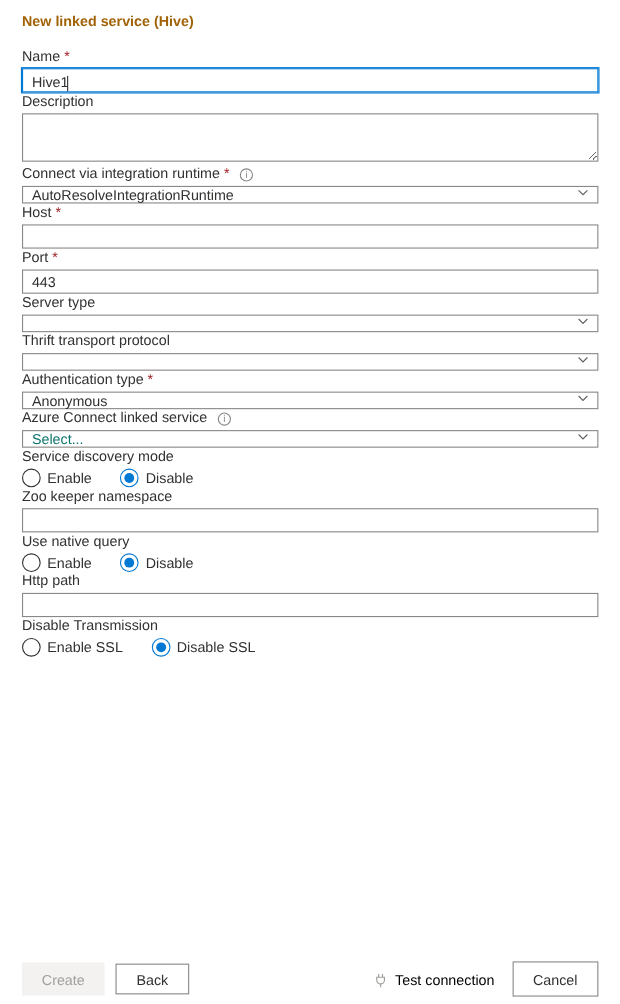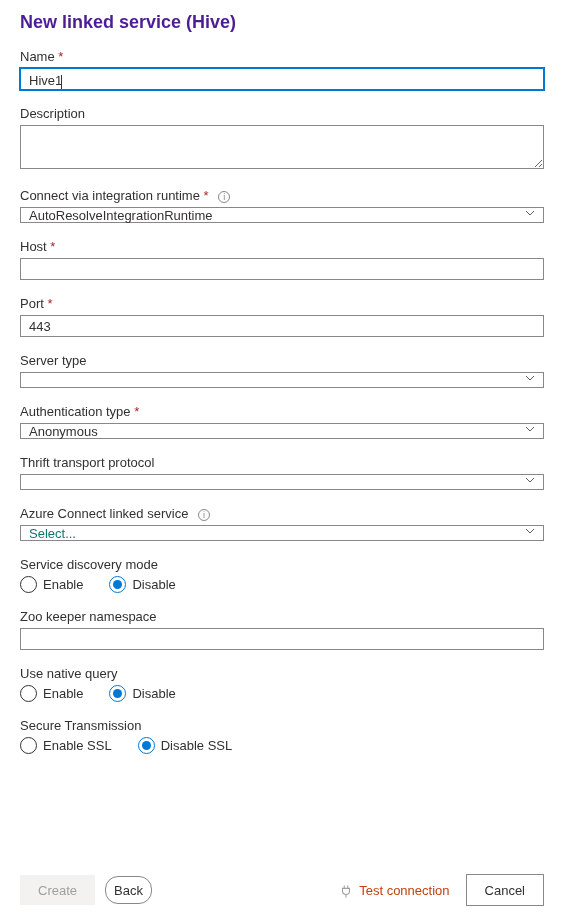--- a/index.html
+++ b/index.html
@@ -15,26 +15,26 @@
     }
     .scroll-area {
       height: 870px;
       overflow-y: scroll;
       padding: 12px 20px 0 20px;
     }
     .scroll-area::-webkit-scrollbar { width: 14px; }
     .scroll-area::-webkit-scrollbar-track { background: #f8f8f8; }
     .scroll-area::-webkit-scrollbar-thumb { background: #c8c8c8; border: 3px solid #f8f8f8; border-radius: 7px; }
     .heading {
-      font-size: 18px;
+      font-size: 13px;
       font-weight: 600;
-      color: #4c1d95;
+      color: #a16207;
       margin-bottom: 16px;
     }
-    .field { margin-bottom: 16px; }
+    .field { }
     .label {
       display: block;
       font-size: 13px;
       color: #323130;
       margin-bottom: 4px;
     }
     .req { color: #a4262c; }
     .info-icon {
       display: inline-block;
       width: 12px; height: 12px;
@@ -111,25 +111,25 @@
       background: #f3f2f1;
       border: none;
       color: #a19f9d;
       cursor: default;
     }
     .btn.back, .btn.cancel {
       background: #fff;
       border: 1px solid #8a8886;
       color: #323130;
     }
-    .btn.back { margin-left: 10px; padding: 0 8px; border-radius: 13px; }
+    .btn.back { margin-left: 10px; padding: 0 18px; }
     .footer-spacer { flex: 1; }
     .test-conn {
       display: flex; align-items: flex-end; gap: 6px;
-      color: #c2410c;
+      color: #000000;
       font-size: 13px;
       margin-right: 16px;
       cursor: default;
     }
     .test-icon svg { display: block; }
     .caret {
       display:inline-block; width:1px; height:14px;
       background:#323130; vertical-align:middle;
       margin-left:-1px;
     }
@@ -190,37 +190,37 @@
       <span class="select-text"></span>
       <span class="chevron">
           <svg width="10" height="6" viewBox="0 0 10 6">
             <path d="M1 1 L5 5 L9 1" stroke="#605e5c" stroke-width="1" fill="none"></path>
           </svg>
         </span>
     </div>
   </div>
 
   <div class="field">
+    <label class="label">Thrift transport protocol</label>
+    <div class="select">
+      <span class="select-text"></span>
+      <span class="chevron">
+          <svg width="10" height="6" viewBox="0 0 10 6">
+            <path d="M1 1 L5 5 L9 1" stroke="#605e5c" stroke-width="1" fill="none"></path>
+          </svg>
+        </span>
+    </div>
+  </div>
+
+  <div class="field">
     <label class="label">
       <span>Authentication type</span> <span class="req">*</span>
     </label>
     <div class="select">
       <span class="select-text">Anonymous</span>
-      <span class="chevron">
-          <svg width="10" height="6" viewBox="0 0 10 6">
-            <path d="M1 1 L5 5 L9 1" stroke="#605e5c" stroke-width="1" fill="none"></path>
-          </svg>
-        </span>
-    </div>
-  </div>
-
-  <div class="field">
-    <label class="label">Thrift transport protocol</label>
-    <div class="select">
-      <span class="select-text"></span>
       <span class="chevron">
           <svg width="10" height="6" viewBox="0 0 10 6">
             <path d="M1 1 L5 5 L9 1" stroke="#605e5c" stroke-width="1" fill="none"></path>
           </svg>
         </span>
     </div>
   </div>
 
   <div class="field">
     <label class="label">
@@ -267,23 +267,27 @@
       </div>
       <div class="radio-item selected">
         <span class="radio-outer">
             <span class="radio-inner"></span>
           </span>
         <span class="radio-label">Disable</span>
       </div>
     </div>
   </div>
 
+  <div class="field">
+    <label class="label">Http path</label>
+    <input class="text-input" value="" style="">
+  </div>
 
   <div class="field" style="margin-bottom:4px;">
-    <label class="label">Secure Transmission</label>
+    <label class="label">Disable Transmission</label>
     <div class="radio-row">
       <div class="radio-item">
         <span class="radio-outer"></span>
         <span class="radio-label">Enable SSL</span>
       </div>
       <div class="radio-item selected">
         <span class="radio-outer">
             <span class="radio-inner"></span>
           </span>
         <span class="radio-label">Disable SSL</span>

